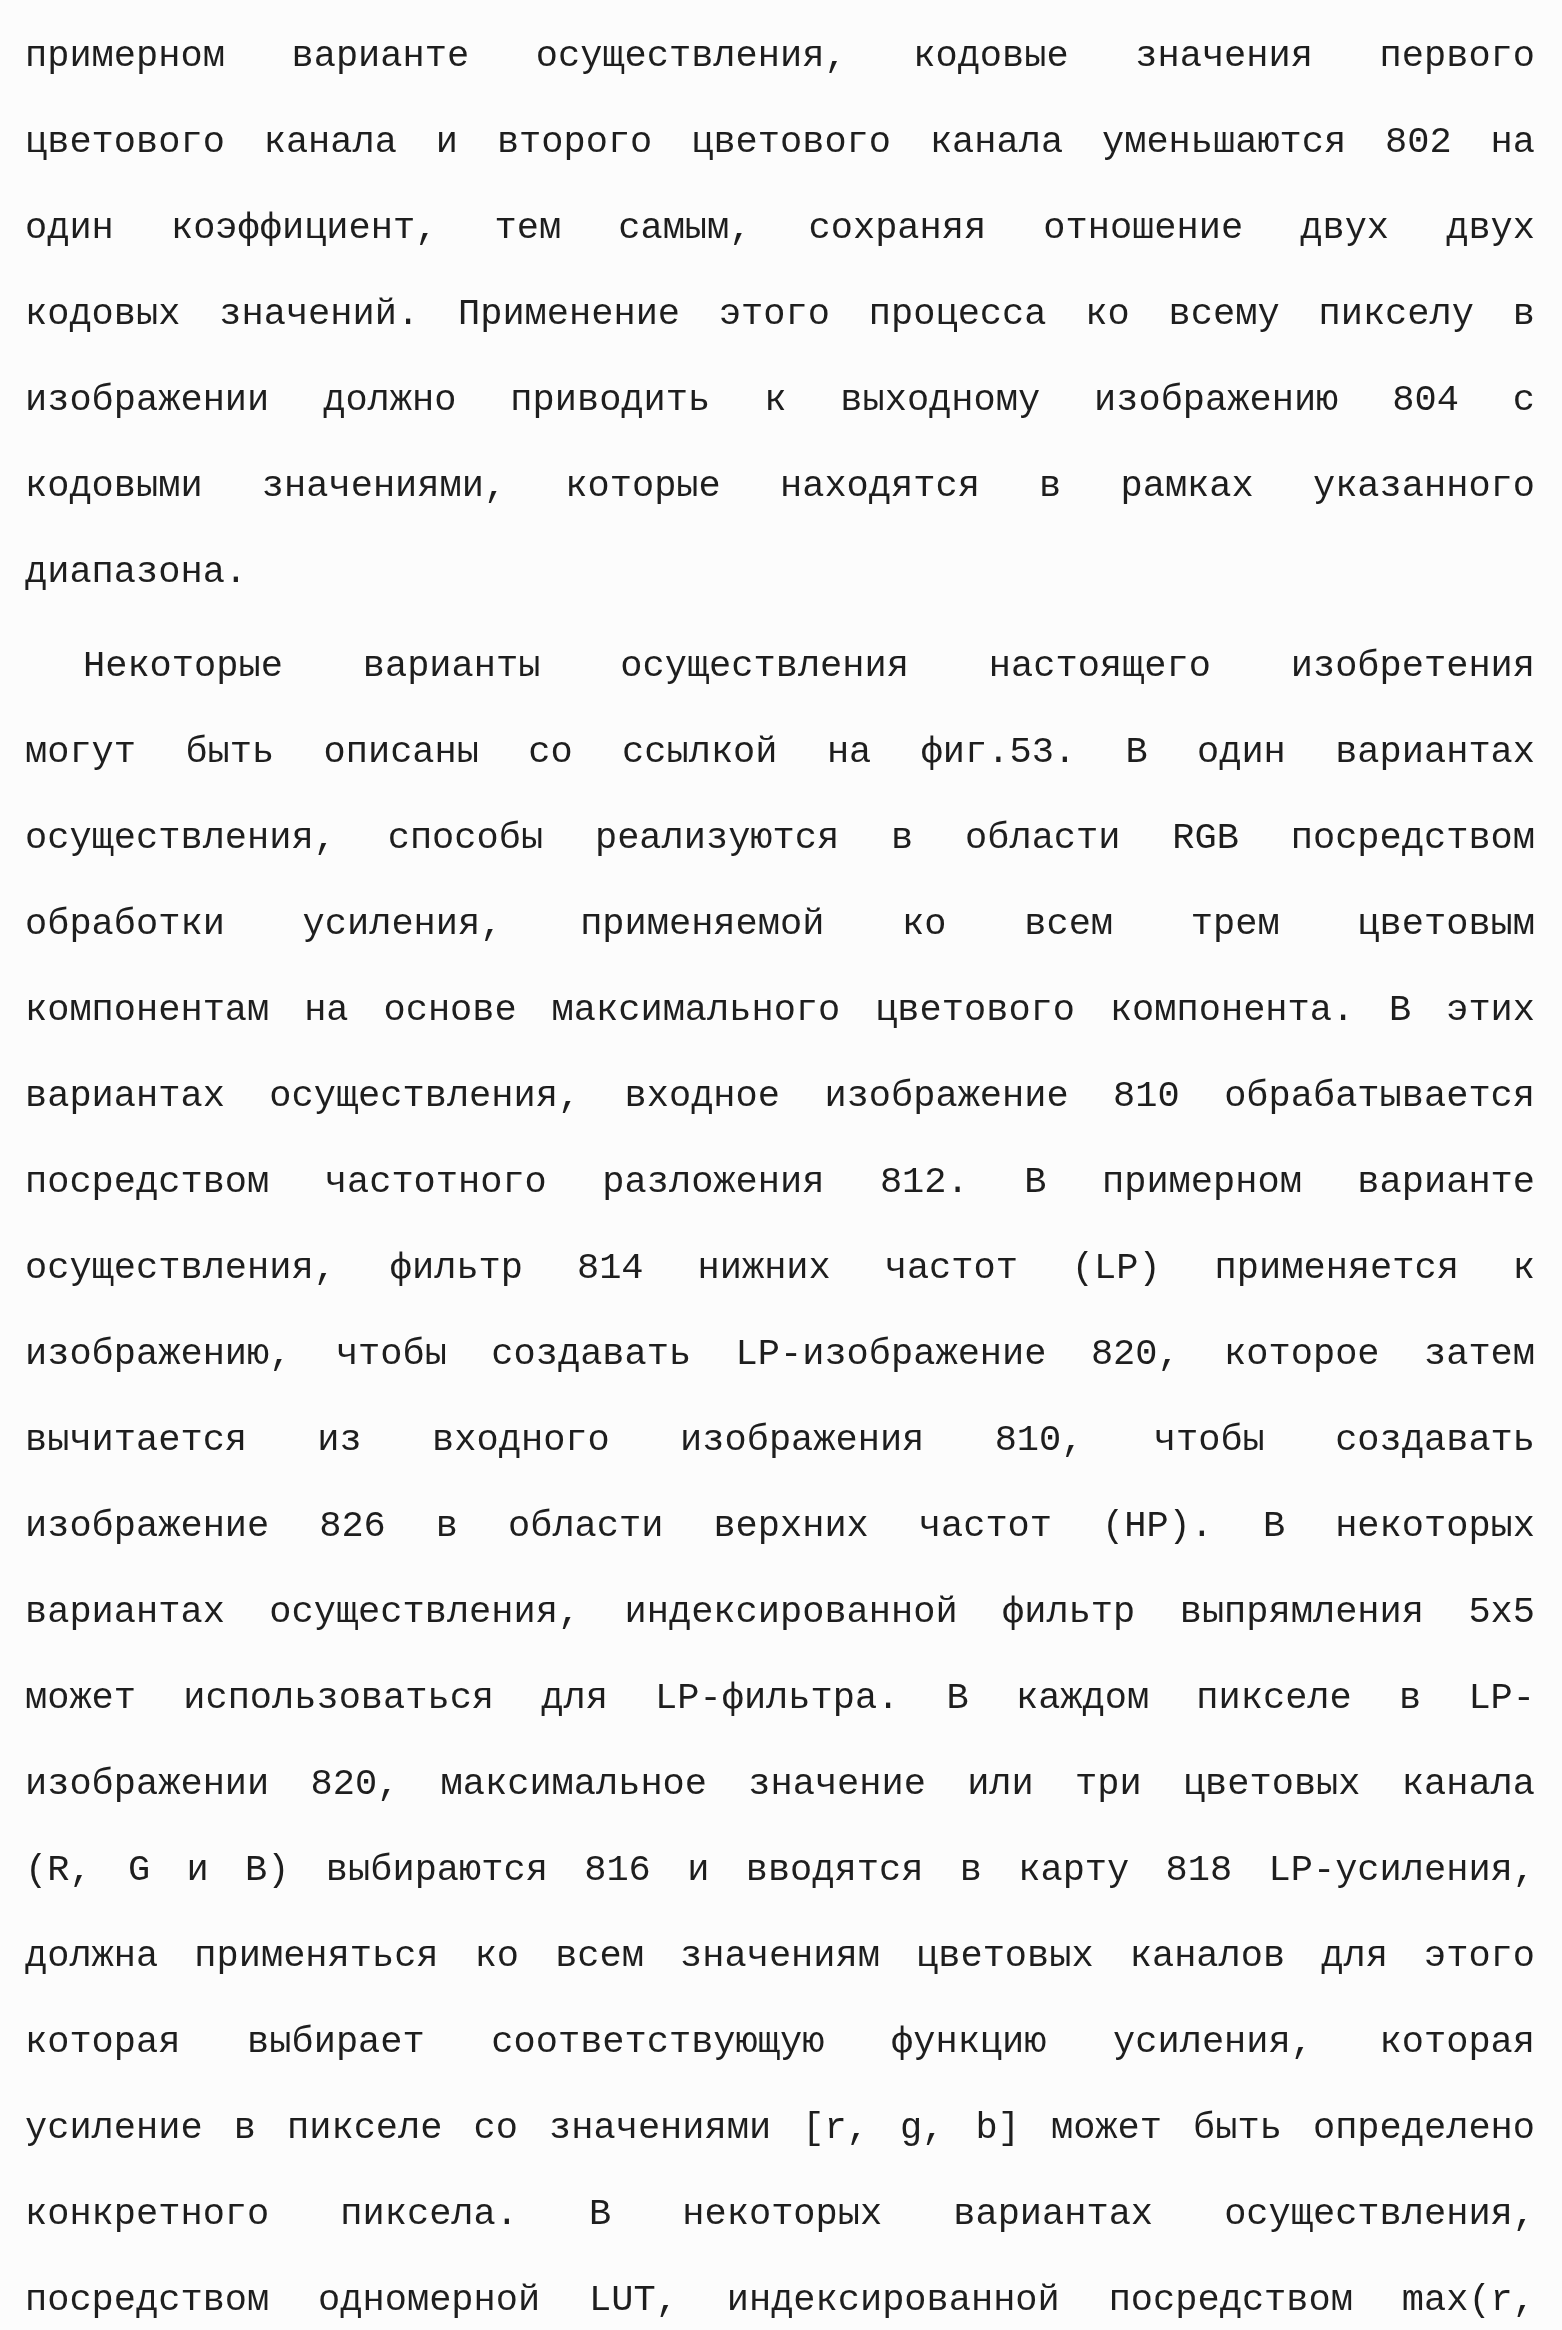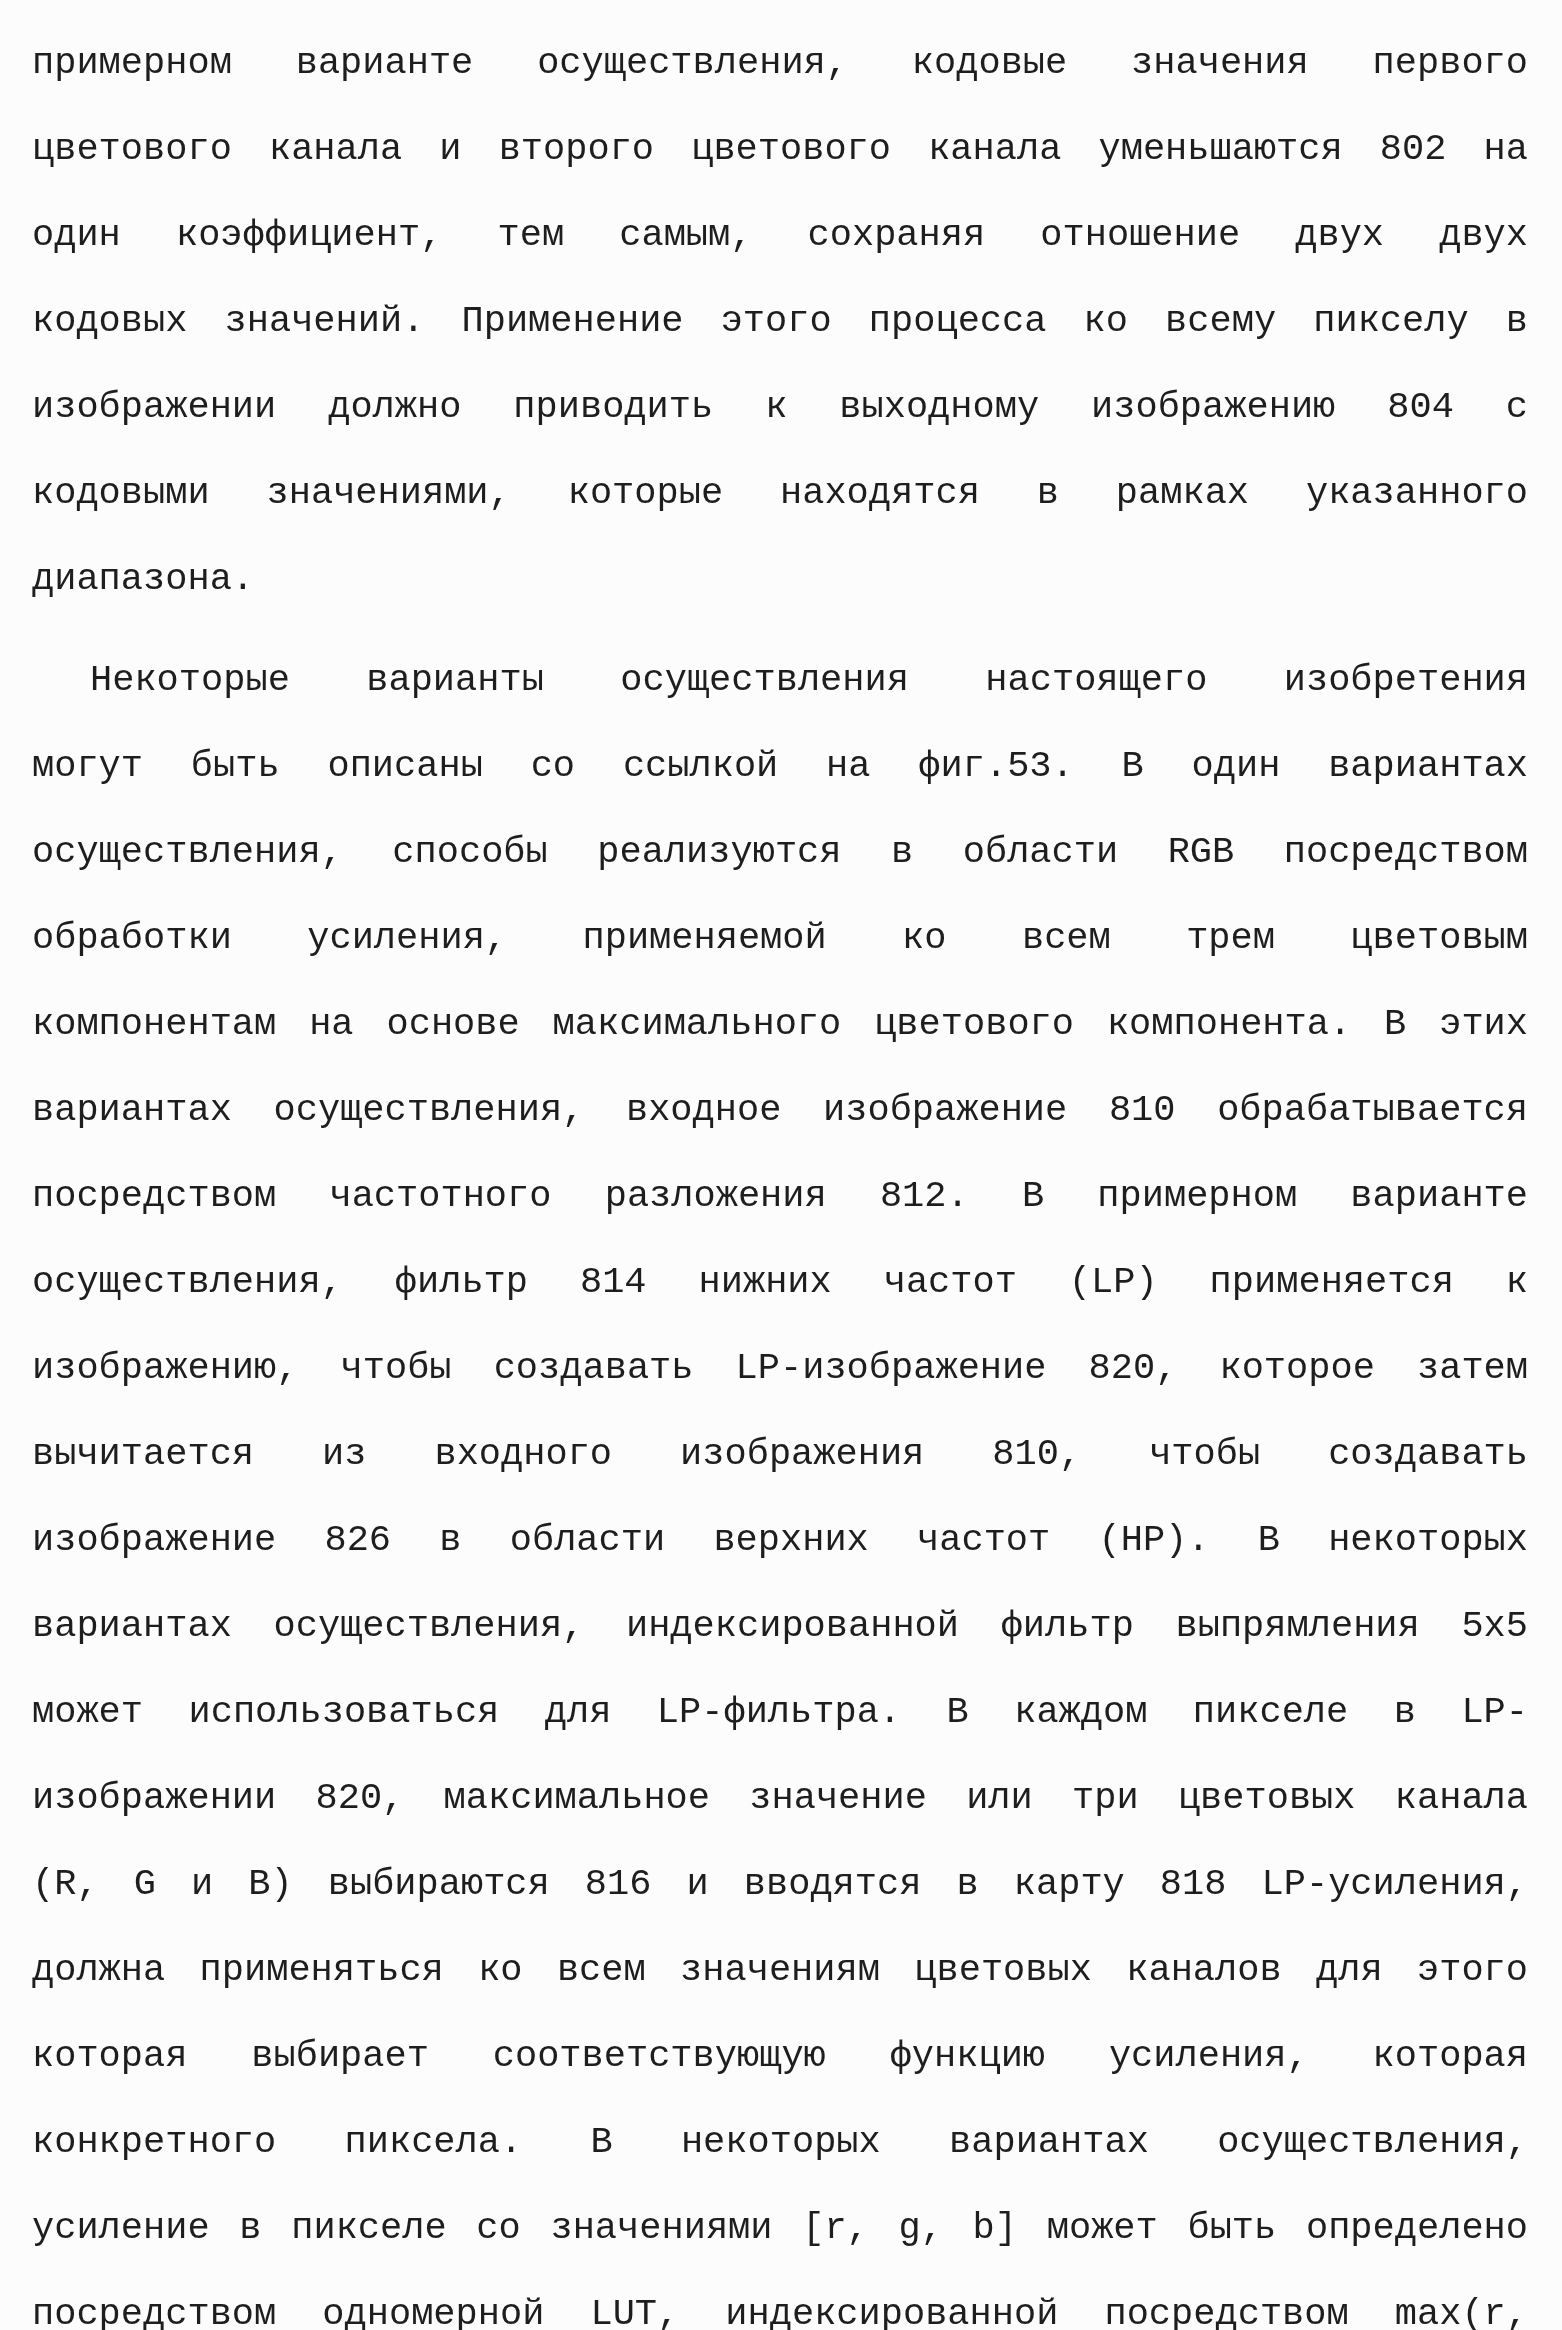--- a/index.html
+++ b/index.html
@@ -17,21 +17,21 @@
     width: 1563px;
     height: 2330px;
     padding: 4.6px 20px 0 17px;
     font-family: "Liberation Mono", "DejaVu Sans Mono", monospace;
     font-size: 37px;
     line-height: 86px;
     color: #1e1e1e;
     font-weight: 500;
   }
   .paragraph {
-    margin: 15px;
+    margin: 8px;
   }
   .line {
     text-align: justify;
     text-align-last: justify;
     height: 86px;
     overflow: hidden;
   }
   .line.last {
     text-align-last: left;
   }
@@ -64,19 +64,19 @@
         <div class="line">осуществления, фильтр 814 нижних частот (LP) применяется к</div>
         <div class="line">изображению, чтобы создавать LP-изображение 820, которое затем</div>
         <div class="line">вычитается из входного изображения 810, чтобы создавать</div>
         <div class="line">изображение 826 в области верхних частот (HP). В некоторых</div>
         <div class="line">вариантах осуществления, индексированной фильтр выпрямления 5x5</div>
         <div class="line">может использоваться для LP-фильтра. В каждом пикселе в LP-</div>
         <div class="line">изображении 820, максимальное значение или три цветовых канала</div>
         <div class="line">(R, G и B) выбираются 816 и вводятся в карту 818 LP-усиления,</div>
         <div class="line">должна применяться ко всем значениям цветовых каналов для этого</div>
         <div class="line">которая выбирает соответствующую функцию усиления, которая</div>
+        <div class="line">усиление в пикселе со значениями [r, g, b] может быть определено</div>
         <div class="line">конкретного пиксела. В некоторых вариантах осуществления,</div>
-        <div class="line">усиление в пикселе со значениями [r, g, b] может быть определено</div>
         <div class="line">посредством одномерной LUT, индексированной посредством max(r,</div>
       </div>
     </div>
 </div>
 
 
 </body></html>

